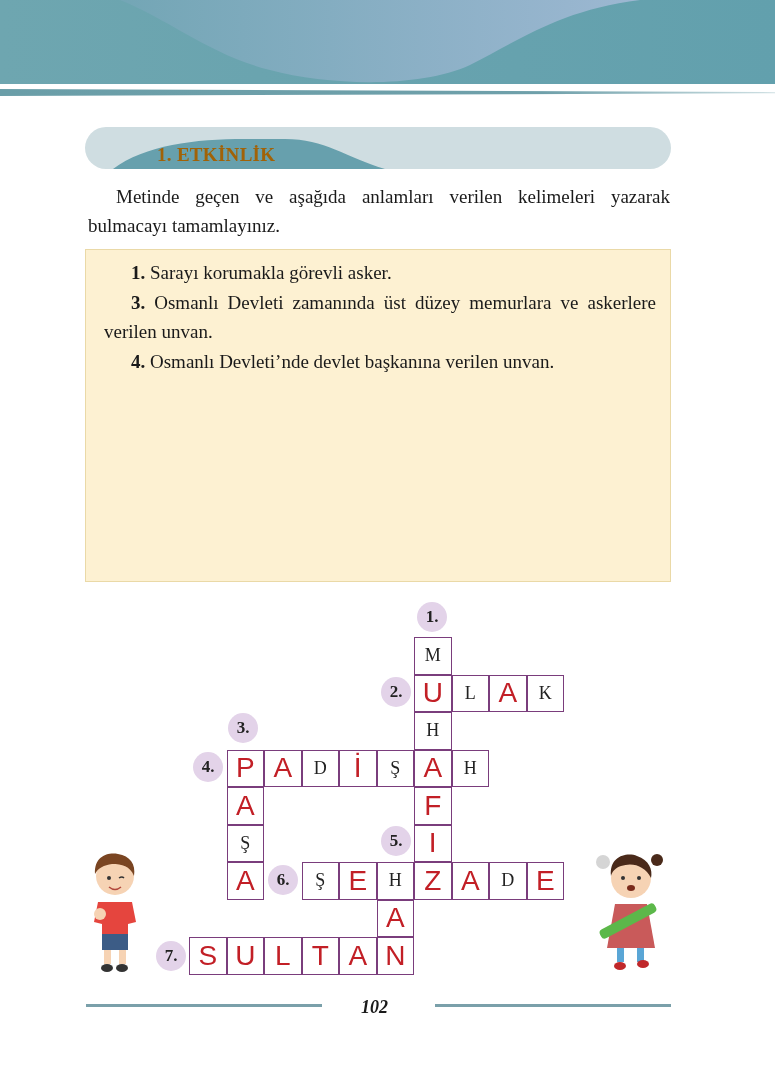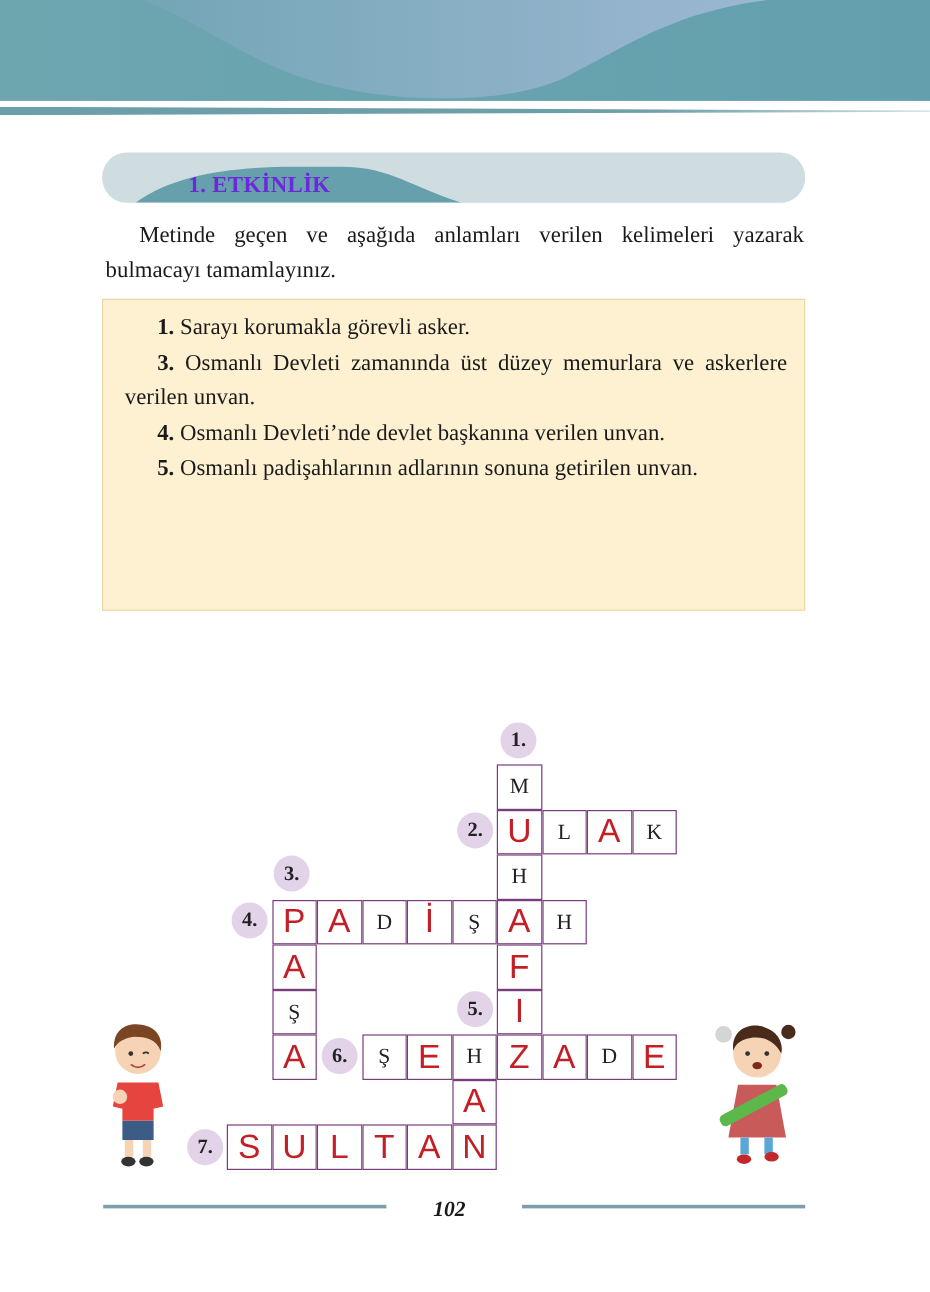--- a/index.html
+++ b/index.html
@@ -2,23 +2,23 @@
 <html><head>
 <meta charset="utf-8">
 <style>
   html,body{margin:0;padding:0;}
   body{width:775px;height:1077px;position:relative;background:#ffffff;overflow:hidden;font-family:"Liberation Serif","DejaVu Serif",serif;color:#1a1a1a;}
   .banner{position:absolute;left:0;top:0;width:775px;height:84px;background:#66a0ad;overflow:hidden;}
   .banner svg{position:absolute;left:0;top:0;}
   .banner-line{position:absolute;left:0;top:89px;width:775px;height:7px;background:linear-gradient(90deg,#6a9ea8 0%,#6fa0aa 70%,#cfe0e3 100%);clip-path:polygon(0 0,100% 45%,100% 60%,0 100%);}
   .title-pill{position:absolute;left:85px;top:127px;width:586px;height:42px;border-radius:21px;background:#cfdde1;overflow:hidden;}
   .title-pill svg{position:absolute;left:0;top:0;}
-  .title-text{position:absolute;left:157px;top:144px;font-size:19px;font-weight:bold;color:#6d28d9;letter-spacing:0.3px;}
+  .title-text{position:absolute;left:157px;top:144px;font-size:19px;font-weight:bold;color:#a16207;letter-spacing:0.3px;}
   .intro{position:absolute;left:88px;top:182px;width:582px;font-size:19px;line-height:29px;text-align:justify;text-indent:28px;}
-  .clue-box{position:absolute;left:85px;top:249px;width:586px;height:260px;background:#fdf1d2;border:1px solid #ead9a7;box-sizing:border-box;padding:8px 14px 0 18px;}
+  .clue-box{position:absolute;left:85px;top:249px;width:586px;height:333px;background:#fdf1d2;border:1px solid #ead9a7;box-sizing:border-box;padding:8px 14px 0 18px;}
   .clue{font-size:19px;line-height:29.5px;text-align:justify;text-indent:27px;margin:0;}
   .clue b{font-weight:bold;}
   .grid{position:absolute;left:189px;top:637px;}
   .cell{position:absolute;width:37.5px;height:37.5px;border:1.3px solid #7a3d7c;box-sizing:border-box;background:#fff;display:flex;align-items:center;justify-content:center;}
   .cell .given{font-family:"Liberation Serif",serif;font-size:18px;color:#222;}
   .cell .answer{font-family:"Liberation Sans","DejaVu Sans",sans-serif;font-size:28px;color:#c21f26;line-height:1;}
   .num{position:absolute;width:30px;height:30px;border-radius:50%;background:#e3d3e9;display:flex;align-items:center;justify-content:center;font-size:17px;font-weight:bold;color:#222;}
   .footer-line{position:absolute;top:1004px;height:3px;background:#7aa0aa;}
   .page-num{position:absolute;left:361px;top:997px;font-size:18px;font-weight:bold;font-style:italic;}
   .kid{position:absolute;}
@@ -50,21 +50,20 @@
   </svg>
 </div>
 <div class="title-text">1. ETKİNLİK</div>
 
 <p class="intro" style="margin:0;">Metinde geçen ve aşağıda anlamları verilen kelimeleri yazarak bulmacayı tamamlayınız.</p>
 
 <div class="clue-box" id="clueBox">
     <p class="clue"><b>1.</b> <span>Sarayı korumakla görevli asker.</span></p>
     <p class="clue"><b>3.</b> <span>Osmanlı Devleti zamanında üst düzey memurlara ve askerlere verilen unvan.</span></p>
     <p class="clue"><b>4.</b> <span>Osmanlı Devleti’nde devlet başkanına verilen unvan.</span></p>
-    <p class="clue"><b>5.</b> <span>Osmanlı padişahlarının adlarının sonuna getirilen unvan.</span></p>
   </div>
 
 <div class="grid" id="grid">
     <div class="cell" style="left: 225px; top: 0px;">
       <span class="given">M</span>
     </div>
     <div class="cell" style="left: 225px; top: 37.5px;">
       <span class="answer">U</span>
     </div>
     <div class="cell" style="left: 262.5px; top: 37.5px;">

